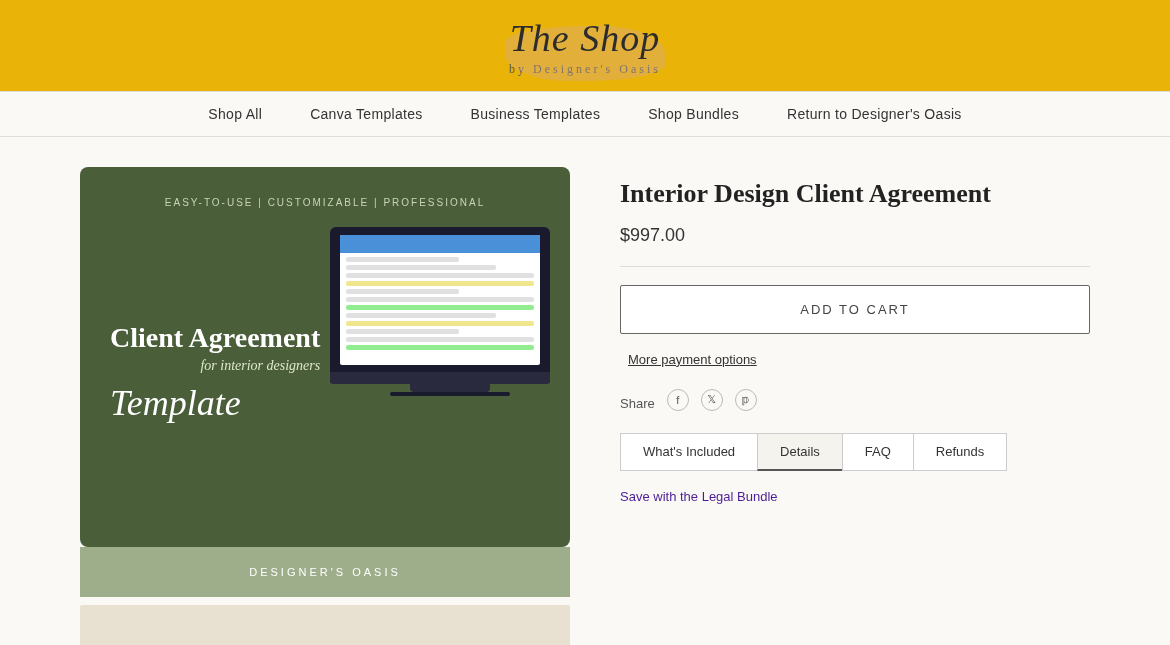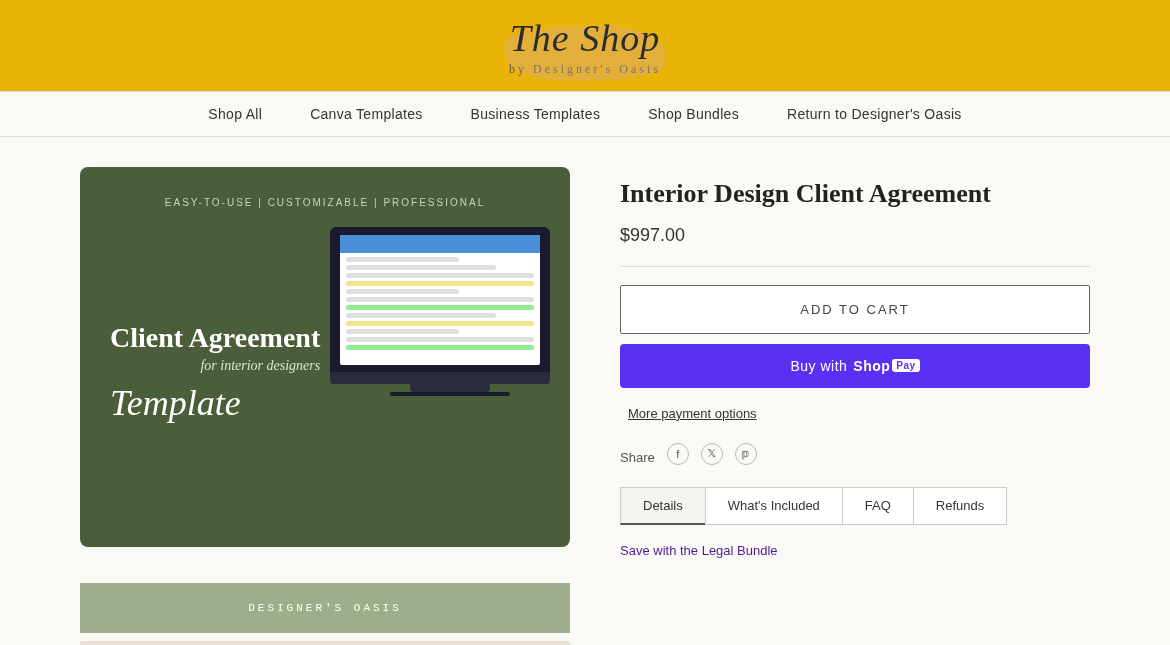--- a/index.html
+++ b/index.html
@@ -206,24 +206,23 @@
     }
 
     .product-image-bottom {
       width: 490px;
       background: #9eae8a;
       height: 50px;
       display: flex;
       align-items: center;
       justify-content: center;
       color: white;
-      font-family: Liberation Mono, monospace;
+      font-family: Liberation Sans, sans-serif;
       font-size: 11px;
       letter-spacing: 3px;
-      margin-top: 36px;
     }
 
     .thumbnail-strip {
       width: 490px;
       height: 70px;
       background: #e8e0d0;
       margin-top: 8px;
       border-radius: 2px;
     }
 
@@ -432,40 +431,33 @@
     <div class="thumbnail-strip"></div>
   </div>
 
   <div class="product-details-col">
     <h1 class="product-title">Interior Design Client Agreement</h1>
     <div class="product-price">$997.00</div>
     <hr class="divider">
 
     <button class="btn-add-to-cart">ADD TO CART</button>
 
-    <button class="btn-shop-pay">
-      <span>Buy with</span>
-      <span class="shop-pay-logo">
-        <span>Shop</span>
-        <span class="shop-pay-badge">Pay</span>
-      </span>
-    </button>
 
     <button class="btn-more-payment">More payment options</button>
 
     <div class="share-row">
       <span>Share</span>
       <div class="share-icon">f</div>
       <div class="share-icon">𝕏</div>
       <div class="share-icon">𝕡</div>
     </div>
 
     <div class="tabs-row">
+      <button class="tab">What's Included</button>
       <button class="tab active">Details</button>
-      <button class="tab">What's Included</button>
       <button class="tab">FAQ</button>
       <button class="tab">Refunds</button>
     </div>
 
     <a href="#" class="legal-bundle-link">Save with the Legal Bundle</a>
   </div>
 
 </div>
 
 </body></html>

